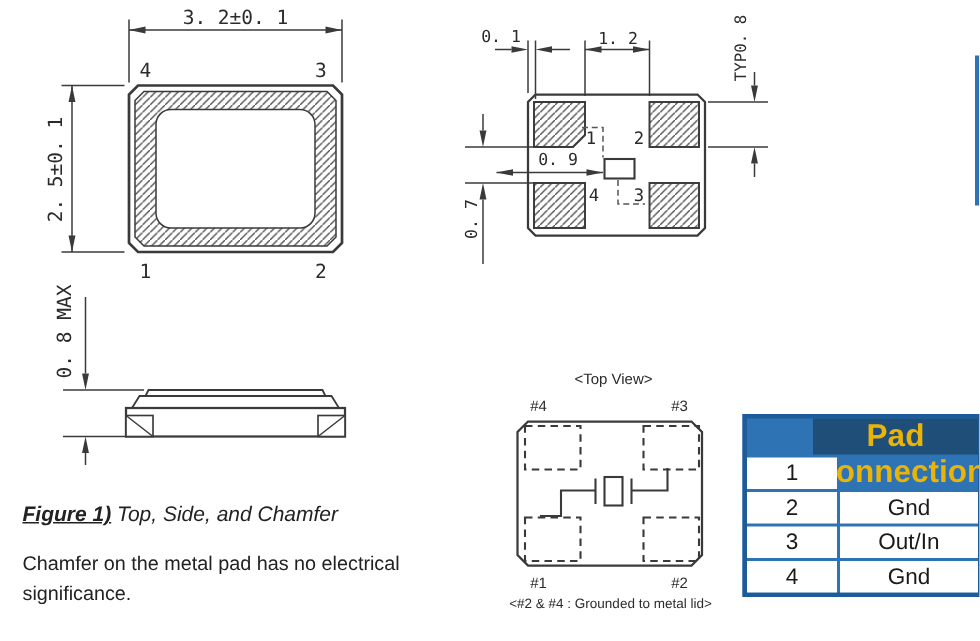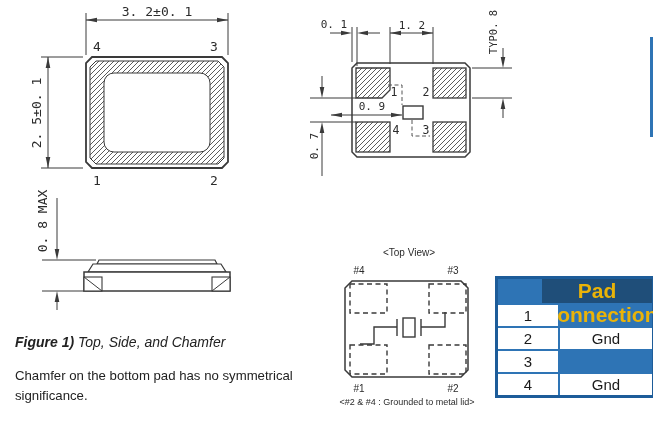--- a/index.html
+++ b/index.html
@@ -11,21 +11,21 @@
   
   .pad-table{position:absolute;left:495px;top:276px;width:154px;
              border:3px solid #1d5c99;background:#2e74b5;}
   .pad-table .hdr{background:#1f4e79;color:#eab308;font-weight:bold;font-size:21px;
                   text-align:center;height:24px;line-height:24px;margin-left:44px;}
   .pad-table .row{display:grid;grid-template-columns:60px 1fr;gap:2px;margin-top:2px;}
   .pad-table .cell{background:#fff;text-align:center;font-size:15px;color:#1a1a1a;
                    height:21px;line-height:21px;}
   
   .caption{position:absolute;left:15px;top:334px;font-size:14px;font-style:italic;color:#222;}
-  .caption b{font-weight:bold;}
+  .caption b{font-weight:bold;text-decoration:underline;}
   .notes{position:absolute;left:15px;top:366px;width:310px;font-size:13.2px;
          color:#222;line-height:20px;}
   .edge-sliver{position:absolute;left:650px;top:37px;width:3px;height:100px;background:#2e74b5;}
 </style>
 </head>
 <body>
 
 <div id="stage">
 
   <svg class="abs" style="left:0;top:0" width="300" height="430" viewBox="0 0 300 430">
@@ -187,28 +187,29 @@
     <div class="hdr">Pad Connections</div>
     <div class="row">
       <div class="cell">1</div>
     </div>
     <div class="row">
       <div class="cell">2</div>
       <div class="cell">Gnd</div>
     </div>
     <div class="row">
       <div class="cell">3</div>
+      <div class="cell">Out/In</div>
     </div>
     <div class="row">
       <div class="cell">4</div>
       <div class="cell">Gnd</div>
     </div>
   </div>
 
   <div class="caption"><b>Figure 1)</b><span> Top, Side, and Chamfer</span></div>
 
   <div class="notes">
-    <div>Chamfer on the bottom pad has no symmetrical</div>
+    <div>Chamfer on the metal pad has no electrical</div>
     <div>significance.</div>
   </div>
 
   <div class="edge-sliver"></div>
 </div>
 
 </body></html>

